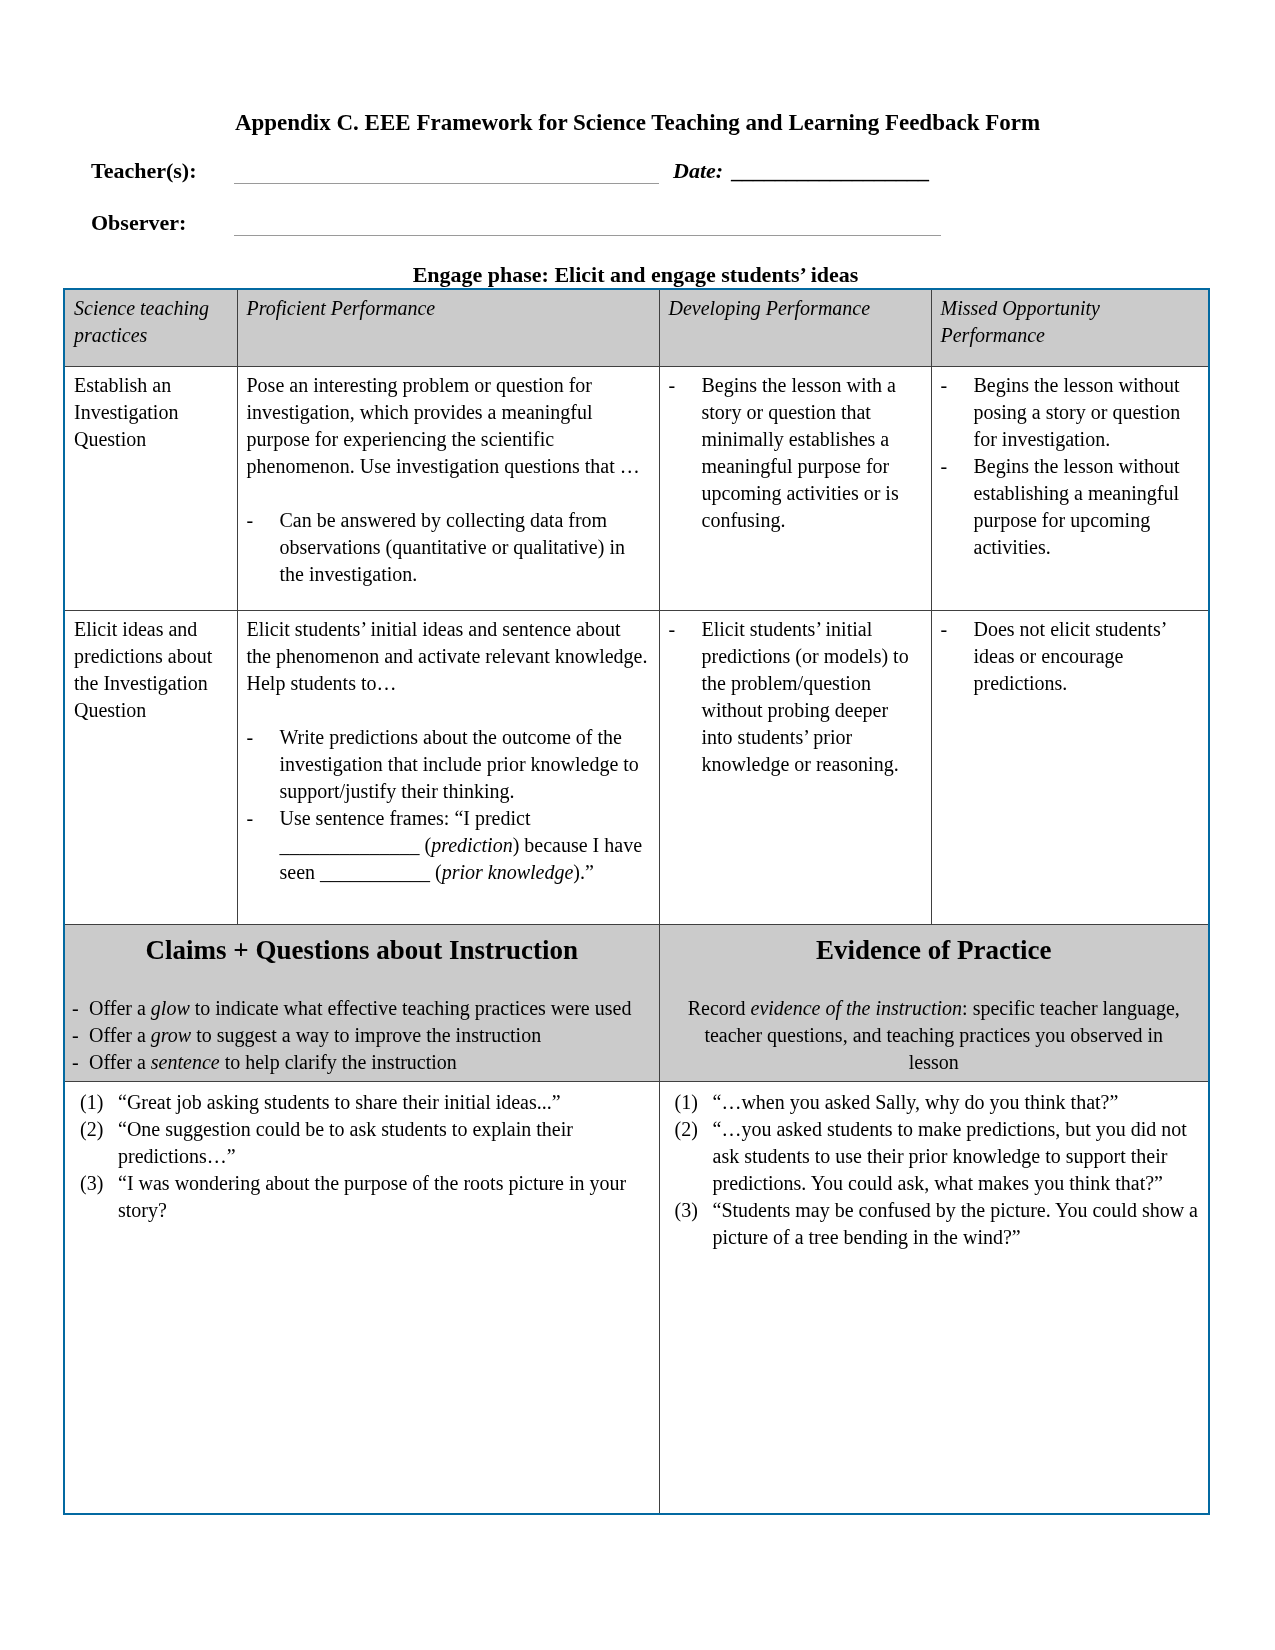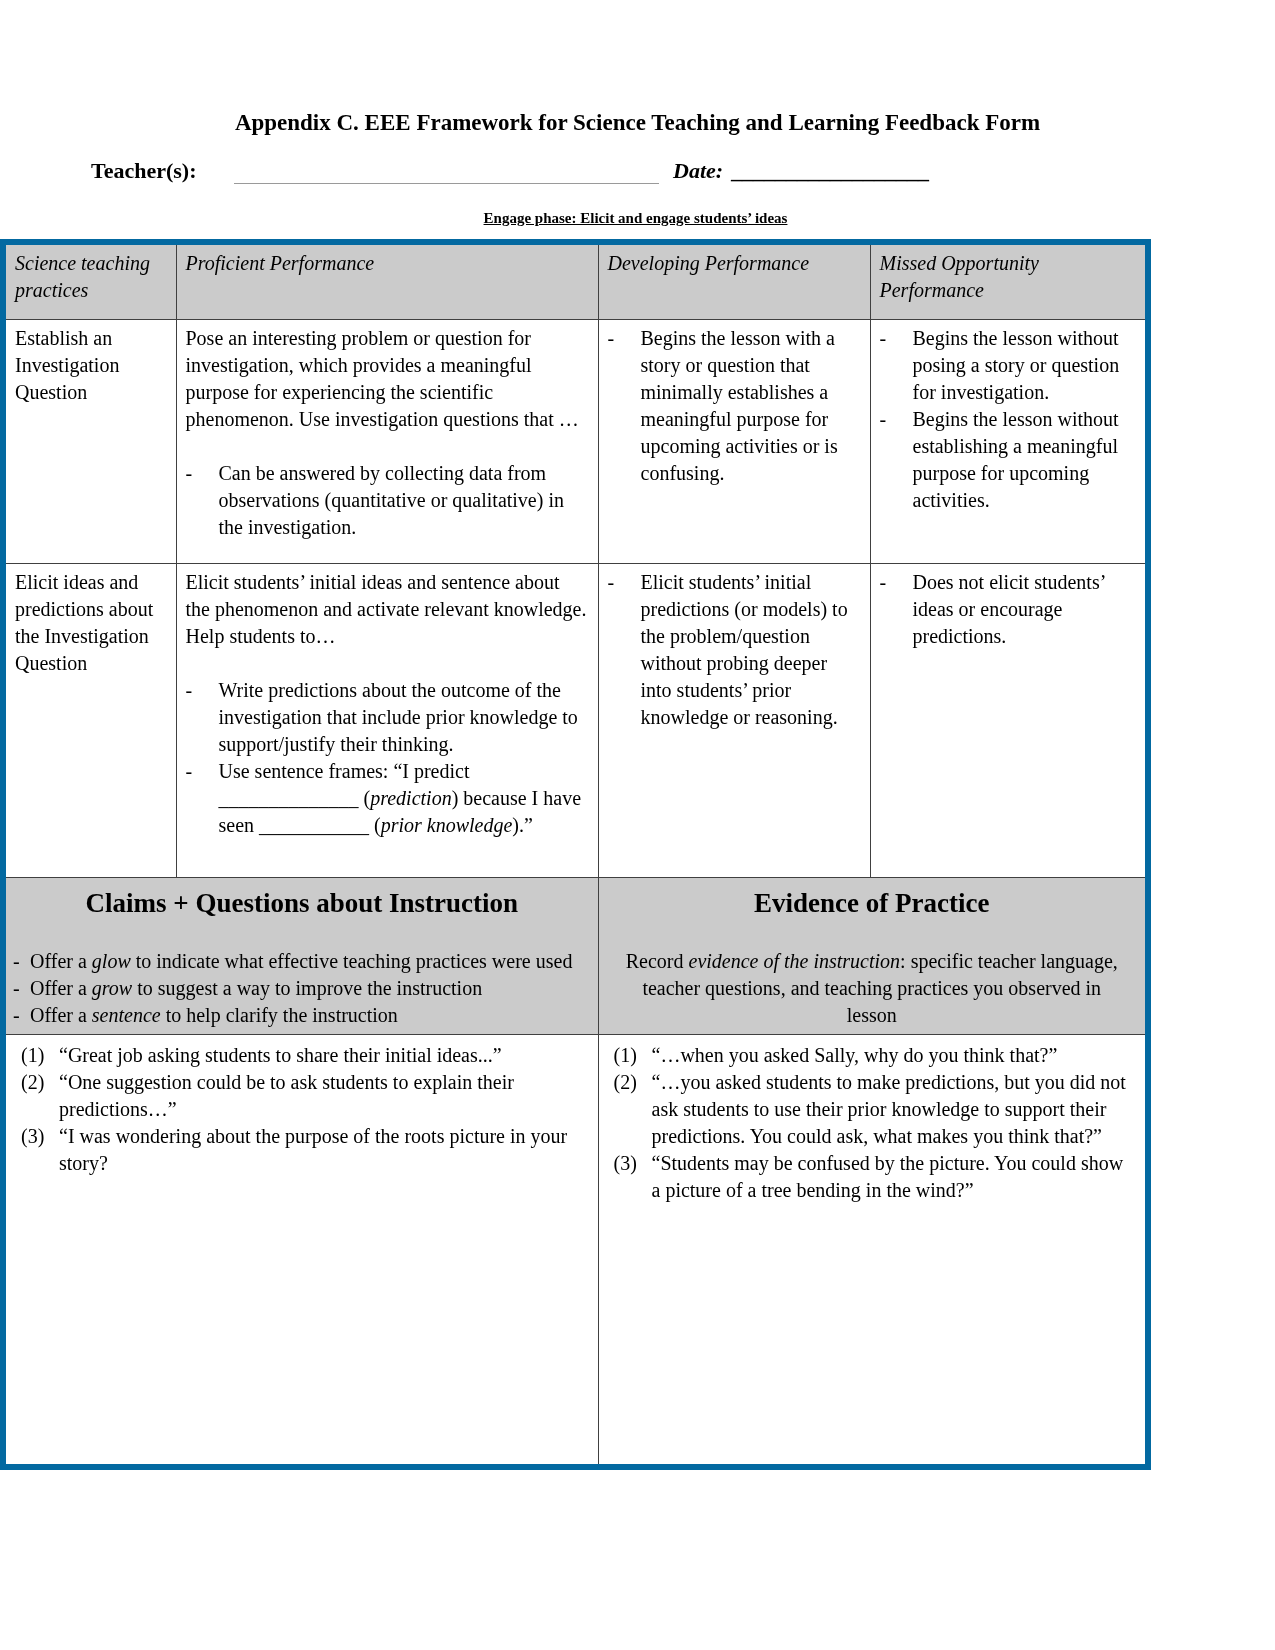--- a/index.html
+++ b/index.html
@@ -38,34 +38,33 @@
   .teacher-line { width: 425px; margin-right: 14px; }
   .observer-line { width: 707px; }
   .date-label { margin-right: 8px; font-style: italic; }
   .date-underline {
     font-weight: bold;
     letter-spacing: 0px;
     white-space: nowrap;
   }
 
   .phase-heading {
-    font-size: 15px;
+    font-size: 22px;
     font-weight: bold;
     text-align: center;
     width: 1145px;
     margin-left: 63px;
-    margin-bottom: 12px;
-    text-decoration: underline;
   }
 
   table.rubric {
     border-collapse: collapse;
     table-layout: fixed;
     width: 1145px;
-    border: 6px solid #0369a1;
+    margin-left: 63px;
+    border: 2px solid #0369a1;
   }
   table.rubric th, table.rubric td {
     border: 1px solid #404040;
     vertical-align: top;
     font-size: 20px;
     line-height: 1.35;
     padding: 5px 9px 5px 9px;
     overflow: hidden;
   }
   th.col-head {
@@ -111,20 +110,24 @@
 
   <div class="doc-title">Appendix C. EEE Framework for Science Teaching and Learning Feedback Form</div>
 
   <div class="form-row">
     <span class="form-label">Teacher(s):</span>
     <span class="blank-line teacher-line"></span>
     <span class="date-label">Date:</span>
     <span class="date-underline">__________________</span>
   </div>
 
+  <div class="form-row">
+    <span class="form-label">Observer:</span>
+    <span class="blank-line observer-line"></span>
+  </div>
 
   <div class="phase-heading">Engage phase: Elicit and engage students’ ideas</div>
 
   <table class="rubric">
     <colgroup>
       <col style="width:173px">
       <col style="width:422px">
       <col style="width:272px">
       <col style="width:278px">
     </colgroup>

